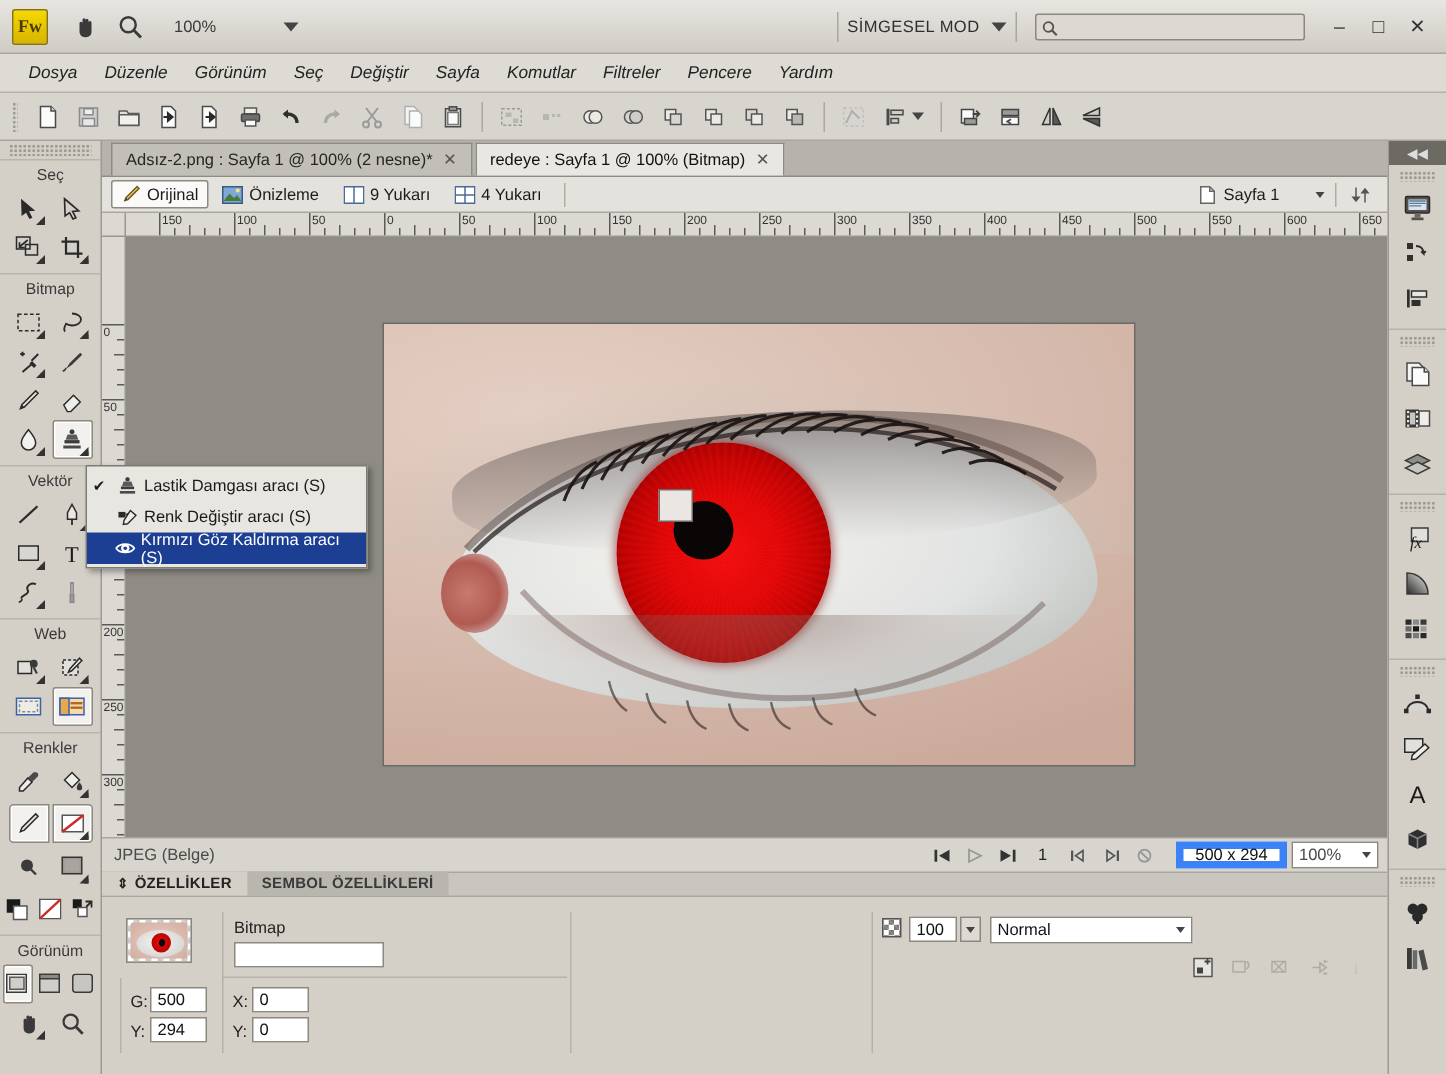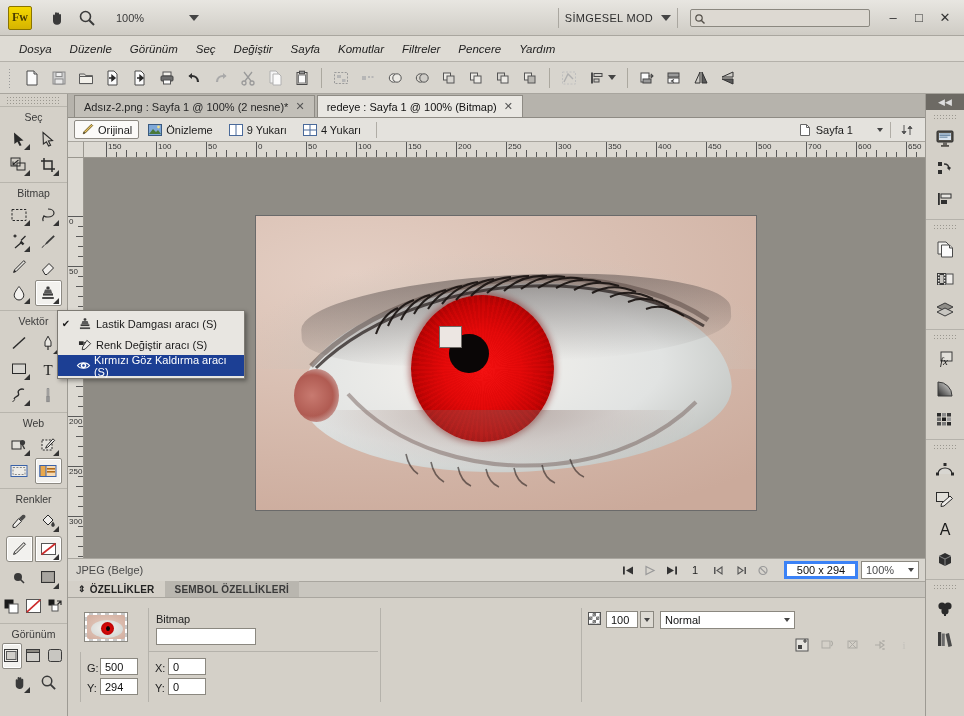--- a/index.html
+++ b/index.html
@@ -156,21 +156,21 @@
   }
 
   
   .cstatus {
     position:absolute; left:68px; top:558px; width:857px; height:24px;
     background:#d8d5ce; border-top:1px solid #a9a69f; border-bottom:1px solid #a9a69f;
     display:flex; align-items:center; padding-left:8px; font-size:11px; color:#4a4a4a;
   }
   .cs-right { margin-left:auto; display:flex; align-items:center; gap:3px; padding-right:6px; }
   .navbtn { width:19px;height:17px;display:flex;align-items:center;justify-content:center;cursor:pointer;font-size:9px;color:#333; }
-  .cs-field { height:18px; min-width:74px; background:#fff; border:3px solid #3b82f6; display:flex;align-items:center;justify-content:center;font-size:11px;color:#111; }
+  .cs-field { height:18px; min-width:74px; background:#fff; border:5px solid #3b82f6; display:flex;align-items:center;justify-content:center;font-size:11px;color:#111; }
   .cs-zoom { height:18px; width:58px; background:#fff; border:1px solid #8b8880; display:flex;align-items:center;justify-content:space-between;padding:0 4px;font-size:11px;}
 
   
   .props { position:absolute; left:68px; top:582px; width:857px; height:134px; background:#d4d0c8; }
   .ptabs { height:16px; display:flex; align-items:flex-end; background:#c9c6bf; border-bottom:1px solid #a9a69f;}
   .ptab { height:16px; padding:0 10px; font-size:10px; font-weight:bold; letter-spacing:.2px;
           display:flex;align-items:center;cursor:pointer;color:#222; }
   .ptab.active { background:#d4d0c8; }
   .ptab.inactive { background:#b9b6af; color:#3a3a3a; }
   .pbody { position:relative; height:118px; }
@@ -891,21 +891,21 @@
       <div class="rtick" style="left: 642px; height: 7px;"></div>
       <div class="rtick" style="left: 652px; height: 5px;"></div>
       <div class="rtick" style="left: 662px; height: 5px;"></div>
       <div class="rtick" style="left: 672px; height: 16px;"></div>
       <div class="rlabel" style="left: 674px;">500</div>
       <div class="rtick" style="left: 682px; height: 5px;"></div>
       <div class="rtick" style="left: 692px; height: 7px;"></div>
       <div class="rtick" style="left: 702px; height: 5px;"></div>
       <div class="rtick" style="left: 712px; height: 5px;"></div>
       <div class="rtick" style="left: 722px; height: 16px;"></div>
-      <div class="rlabel" style="left: 724px;">700</div>
+      <div class="rlabel" style="left: 724px;">550</div>
       <div class="rtick" style="left: 732px; height: 5px;"></div>
       <div class="rtick" style="left: 742px; height: 7px;"></div>
       <div class="rtick" style="left: 752px; height: 5px;"></div>
       <div class="rtick" style="left: 762px; height: 5px;"></div>
       <div class="rtick" style="left: 772px; height: 16px;"></div>
       <div class="rlabel" style="left: 774px;">600</div>
       <div class="rtick" style="left: 782px; height: 5px;"></div>
       <div class="rtick" style="left: 792px; height: 7px;"></div>
       <div class="rtick" style="left: 802px; height: 5px;"></div>
       <div class="rtick" style="left: 812px; height: 5px;"></div>

